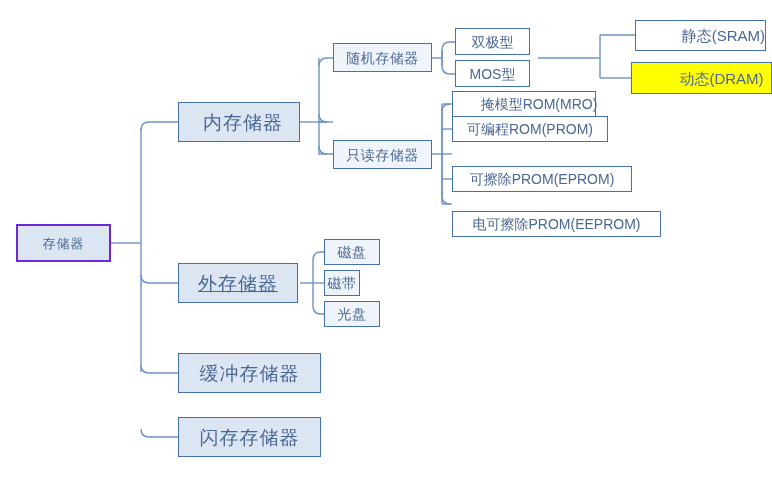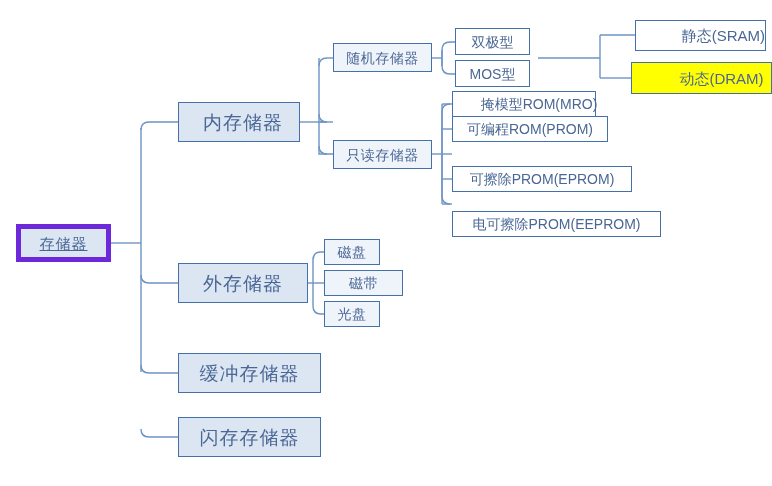--- a/index.html
+++ b/index.html
@@ -20,25 +20,24 @@
     justify-content:center;
     border:1px solid #4472a8;
     background:#ffffff;
     color:#4f6fa5;
     white-space:nowrap;
     line-height:1;
   }
   
   .n-root{
     background:#dce6f3;
-    border:5px solid #6d28d9;
-    color:#4a6795;
-    font-size:15px;
+    border:2px solid #6d28d9;
+    color:#4a6795;
+    font-size:13px;
     letter-spacing:1px;
-    text-decoration:underline;
   }
   .n-major{
     background:#dce6f3;
     border:1px solid #4472a8;
     color:#4a6795;
     font-size:19px;
     letter-spacing:1px;
   }
   
   .n-mid{
@@ -127,21 +126,21 @@
   </svg>
 
   <div class="node n-root" style="left:16px;top:224px;width:95px;height:38px;">
     <span>存储器</span>
   </div>
 
   <div class="node n-major" style="left:178px;top:102px;width:122px;height:40px;padding-left:8px;">
     <span>内存储器</span>
   </div>
 
-  <div class="node n-major" style="left:178px;top:263px;width:130px;height:40px;">
+  <div class="node n-major" style="left:178px;top:263px;width:120px;height:40px;text-decoration:underline;">
     <span>外存储器</span>
   </div>
 
   <div class="node n-major" style="left:178px;top:353px;width:143px;height:40px;">
     <span>缓冲存储器</span>
   </div>
 
   <div class="node n-major" style="left:178px;top:417px;width:143px;height:40px;">
     <span>闪存存储器</span>
   </div>
@@ -183,21 +182,21 @@
   </div>
 
   <div class="node n-leaf" style="left:452px;top:191px;width:209px;height:26px;margin-top:20px;">
     <span>电可擦除PROM(EEPROM)</span>
   </div>
 
   <div class="node n-small" style="left:324px;top:239px;width:56px;height:26px;">
     <span>磁盘</span>
   </div>
 
-  <div class="node n-small" style="left:324px;top:270px;width:79px;height:26px;">
+  <div class="node n-small" style="left:324px;top:270px;width:36px;height:26px;">
     <span>磁带</span>
   </div>
 
   <div class="node n-small" style="left:324px;top:301px;width:56px;height:26px;">
     <span>光盘</span>
   </div>
 
 </div>
 
 </body></html>

